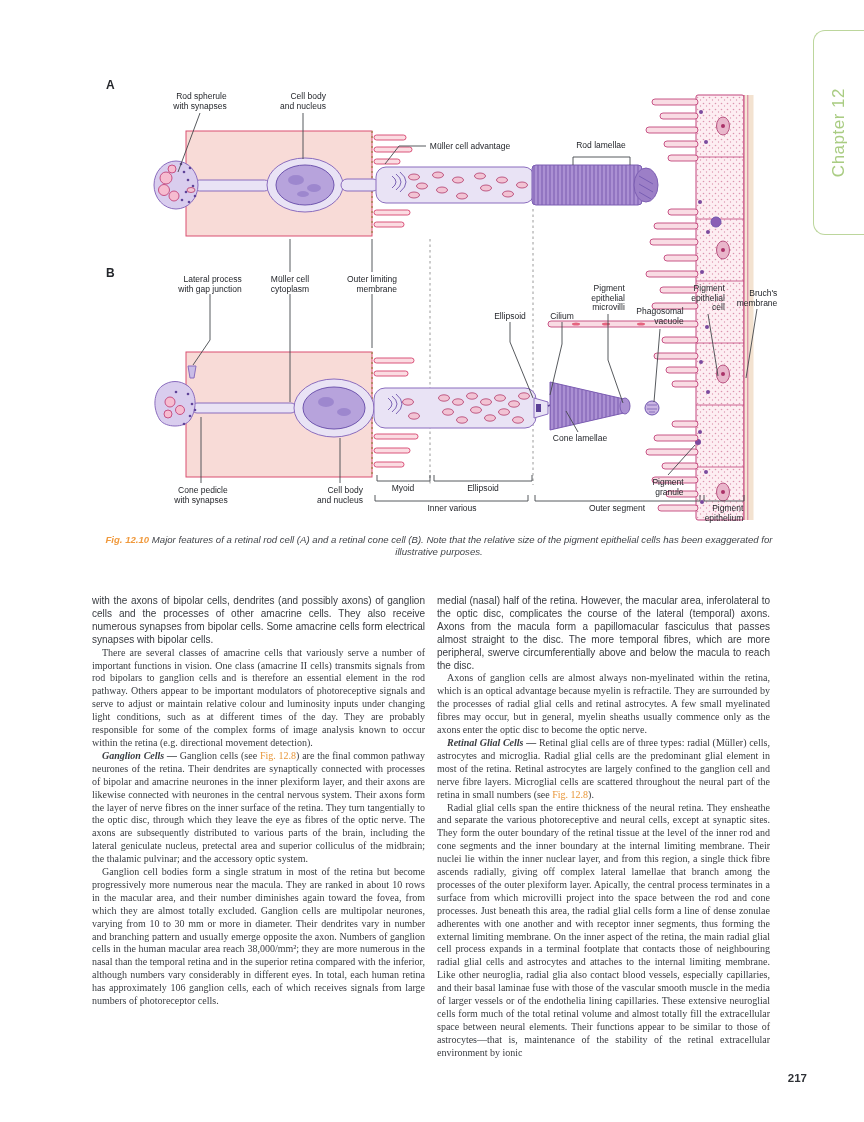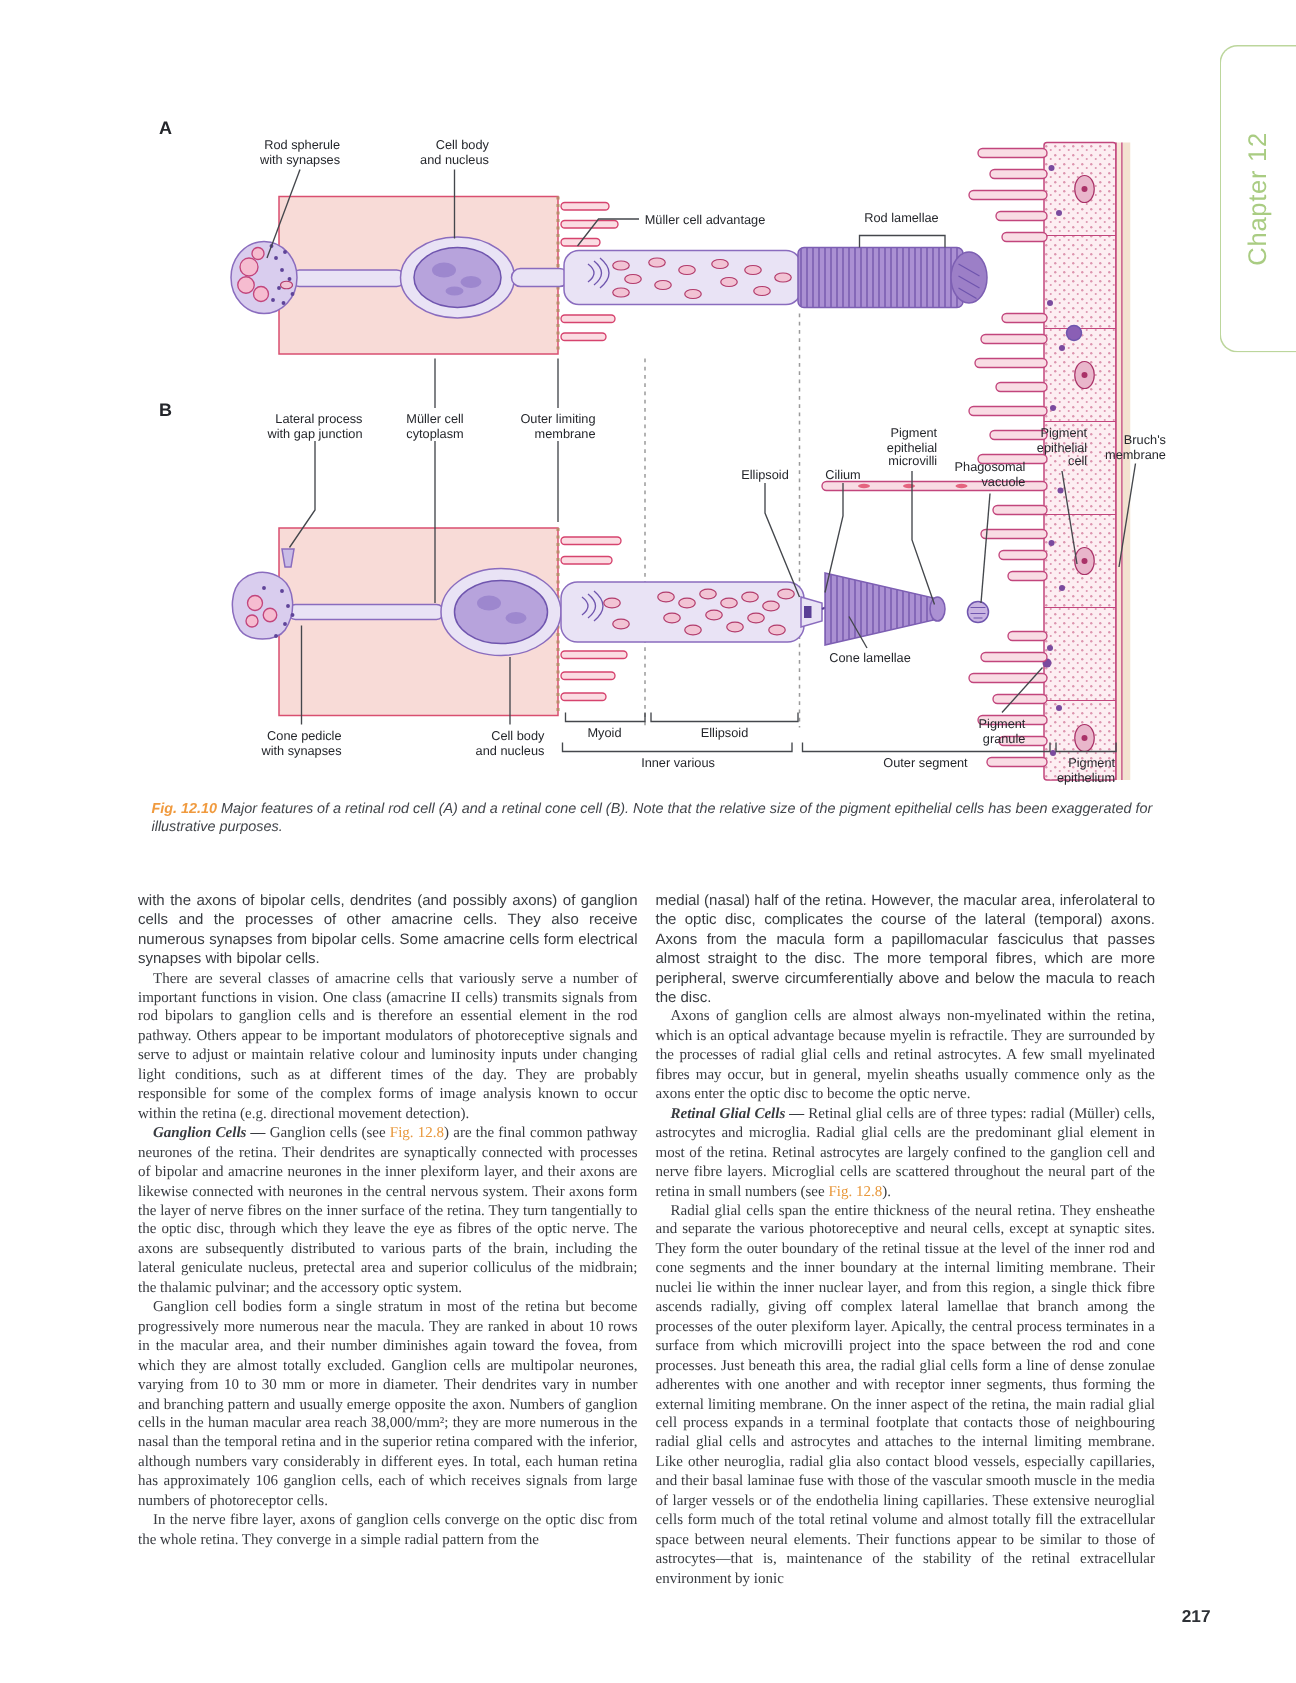--- a/index.html
+++ b/index.html
@@ -17,21 +17,21 @@
   .side-tab span{writing-mode:vertical-rl;transform:rotate(180deg);
     color:var(--tab-green,#a9cc82);font-size:17px;letter-spacing:.5px;}
   
   .figure{position:absolute;left:96px;top:72px;width:720px;height:460px;}
   .figure svg{position:absolute;left:0;top:0;}
   .flabel{position:absolute;transform:translateX(-50%);text-align:right;
     font-size:8.5px;line-height:9.6px;white-space:pre;color:#24262b;}
   .plabel{position:absolute;font-size:12px;font-weight:bold;color:#24262b;}
   
   .caption{position:absolute;left:101px;top:534px;width:676px;font-size:9.6px;line-height:12.4px;
-    font-style:italic;color:#42454a;}
+    font-style:italic;color:#42454a;text-align:center;}
   .caption .fig-num{font-weight:bold;color:var(--caption-orange,#f09a3e);}
   
   .article{position:absolute;left:92px;top:595px;width:678px;display:flex;gap:12px;}
   .col{width:333px;font-size:10px;line-height:12.9px;text-align:justify;color:var(--body-text,#383b40);}
   .para{margin:0;}
   .para.indent{text-indent:10px;font-family:Liberation Serif, serif;}
   .lead{font-style:italic;font-weight:bold;}
   .link{color:var(--link-orange,#e8973a);}
   .page-number{position:absolute;top:1072px;right:57px;font-size:11.5px;font-weight:600;color:#2e3136;}
 </style>
@@ -342,21 +342,20 @@
   <div class="caption">
     <span class="fig-num">Fig. 12.10</span><span> Major features of a retinal rod cell (A) and a retinal cone cell (B). Note that the relative size of the pigment epithelial cells has been exaggerated for illustrative purposes.</span>
   </div>
 
   <div class="article">
     <div class="col">
         <p class="para"><span>with the axons of bipolar cells, dendrites (and possibly axons) of ganglion cells and the processes of other amacrine cells. They also receive numerous synapses from bipolar cells. Some amacrine cells form electrical synapses with bipolar cells.</span></p>
         <p class="para indent"><span>There are several classes of amacrine cells that variously serve a number of important functions in vision. One class (amacrine II cells) transmits signals from rod bipolars to ganglion cells and is therefore an essential element in the rod pathway. Others appear to be important modulators of photoreceptive signals and serve to adjust or maintain relative colour and luminosity inputs under changing light conditions, such as at different times of the day. They are probably responsible for some of the complex forms of image analysis known to occur within the retina (e.g. directional movement detection).</span></p>
         <p class="para indent"><span class="lead">Ganglion Cells — </span><span>Ganglion cells (see </span><span class="link">Fig. 12.8</span><span>) are the final common pathway neurones of the retina. Their dendrites are synaptically connected with processes of bipolar and amacrine neurones in the inner plexiform layer, and their axons are likewise connected with neurones in the central nervous system. Their axons form the layer of nerve fibres on the inner surface of the retina. They turn tangentially to the optic disc, through which they leave the eye as fibres of the optic nerve. The axons are subsequently distributed to various parts of the brain, including the lateral geniculate nucleus, pretectal area and superior colliculus of the midbrain; the thalamic pulvinar; and the accessory optic system.</span></p>
         <p class="para indent"><span>Ganglion cell bodies form a single stratum in most of the retina but become progressively more numerous near the macula. They are ranked in about 10 rows in the macular area, and their number diminishes again toward the fovea, from which they are almost totally excluded. Ganglion cells are multipolar neurones, varying from 10 to 30 mm or more in diameter. Their dendrites vary in number and branching pattern and usually emerge opposite the axon. Numbers of ganglion cells in the human macular area reach 38,000/mm²; they are more numerous in the nasal than the temporal retina and in the superior retina compared with the inferior, although numbers vary considerably in different eyes. In total, each human retina has approximately 106 ganglion cells, each of which receives signals from large numbers of photoreceptor cells.</span></p>
-        <p class="para indent"><span>In the nerve fibre layer, axons of ganglion cells converge on the optic disc from the whole retina. They converge in a simple radial pattern from the</span></p>
       </div>
     <div class="col">
         <p class="para"><span>medial (nasal) half of the retina. However, the macular area, inferolateral to the optic disc, complicates the course of the lateral (temporal) axons. Axons from the macula form a papillomacular fasciculus that passes almost straight to the disc. The more temporal fibres, which are more peripheral, swerve circumferentially above and below the macula to reach the disc.</span></p>
         <p class="para indent"><span>Axons of ganglion cells are almost always non-myelinated within the retina, which is an optical advantage because myelin is refractile. They are surrounded by the processes of radial glial cells and retinal astrocytes. A few small myelinated fibres may occur, but in general, myelin sheaths usually commence only as the axons enter the optic disc to become the optic nerve.</span></p>
         <p class="para indent"><span class="lead">Retinal Glial Cells — </span><span>Retinal glial cells are of three types: radial (Müller) cells, astrocytes and microglia. Radial glial cells are the predominant glial element in most of the retina. Retinal astrocytes are largely confined to the ganglion cell and nerve fibre layers. Microglial cells are scattered throughout the neural part of the retina in small numbers (see </span><span class="link">Fig. 12.8</span><span>).</span></p>
         <p class="para indent"><span>Radial glial cells span the entire thickness of the neural retina. They ensheathe and separate the various photoreceptive and neural cells, except at synaptic sites. They form the outer boundary of the retinal tissue at the level of the inner rod and cone segments and the inner boundary at the internal limiting membrane. Their nuclei lie within the inner nuclear layer, and from this region, a single thick fibre ascends radially, giving off complex lateral lamellae that branch among the processes of the outer plexiform layer. Apically, the central process terminates in a surface from which microvilli project into the space between the rod and cone processes. Just beneath this area, the radial glial cells form a line of dense zonulae adherentes with one another and with receptor inner segments, thus forming the external limiting membrane. On the inner aspect of the retina, the main radial glial cell process expands in a terminal footplate that contacts those of neighbouring radial glial cells and astrocytes and attaches to the internal limiting membrane. Like other neuroglia, radial glia also contact blood vessels, especially capillaries, and their basal laminae fuse with those of the vascular smooth muscle in the media of larger vessels or of the endothelia lining capillaries. These extensive neuroglial cells form much of the total retinal volume and almost totally fill the extracellular space between neural elements. Their functions appear to be similar to those of astrocytes—that is, maintenance of the stability of the retinal extracellular environment by ionic</span></p>
       </div>
   </div>
 
   <div class="page-number">217</div>

